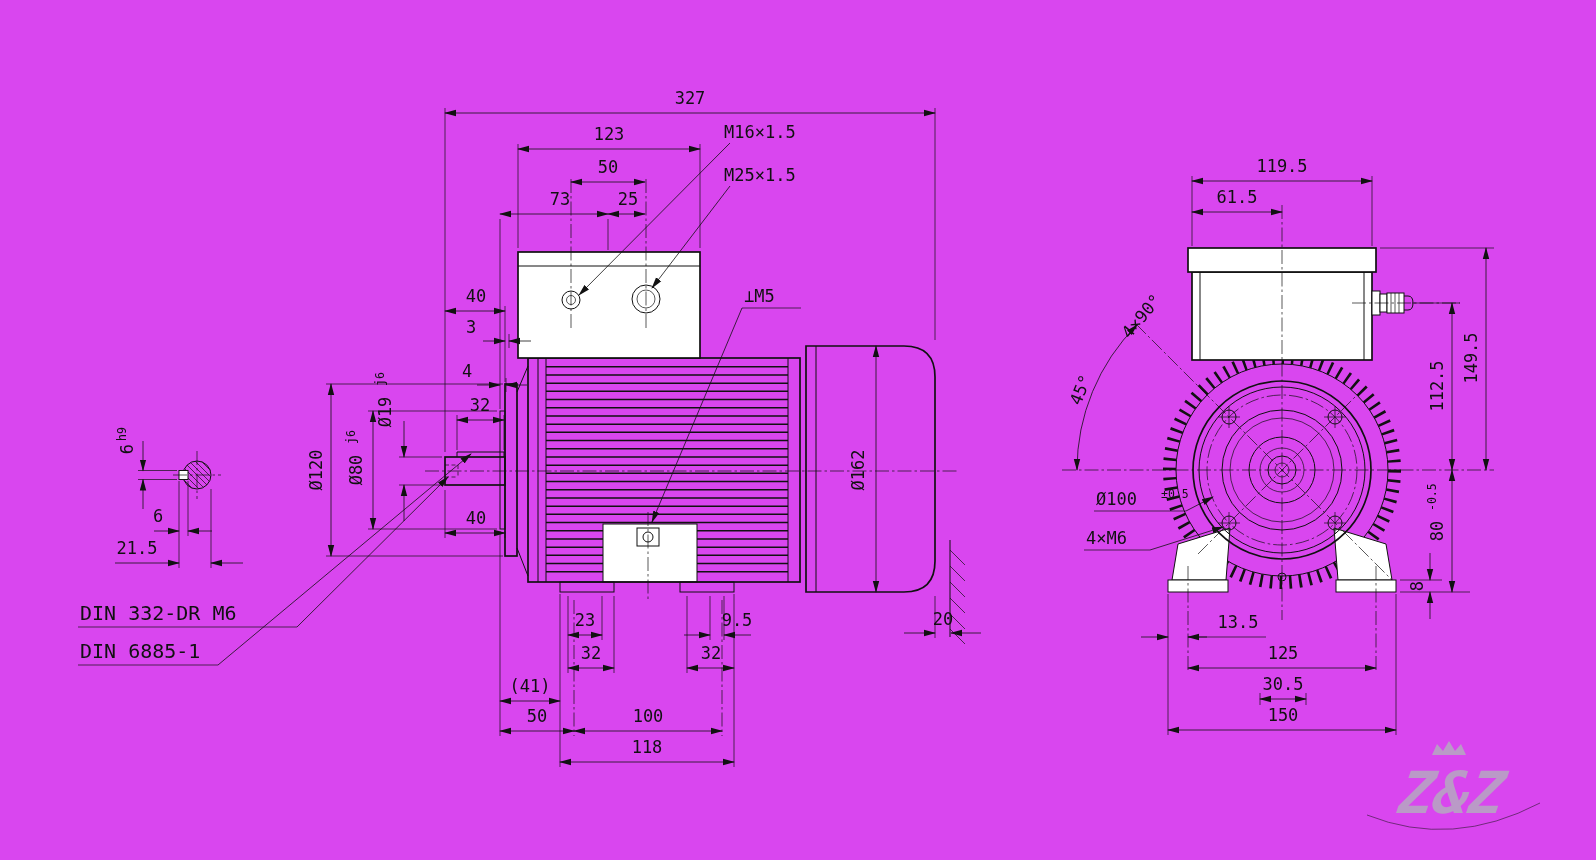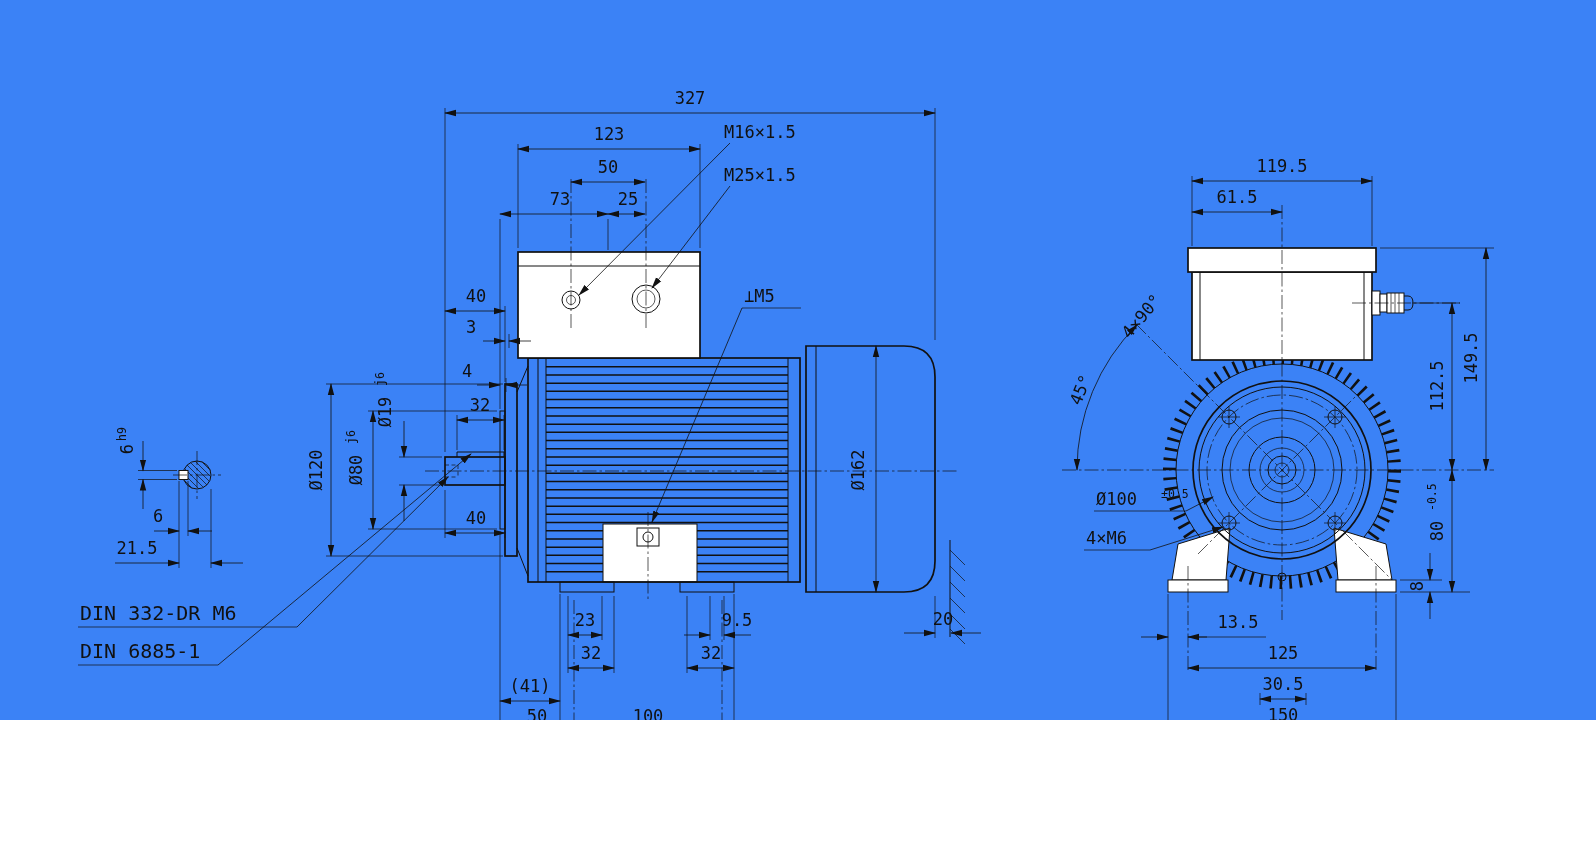--- a/index.html
+++ b/index.html
@@ -1,16 +1,16 @@
 <!DOCTYPE html>
 <html><head>
 <meta charset="utf-8">
 <style>
   html,body{margin:0;padding:0;background:#fff;}
-  #stage{position:relative;width:1596px;height:720px;background:#3b82f6;overflow:hidden;}
+  #stage{position:relative;width:1596px;height:860px;background:#d946ef;overflow:hidden;}
   svg{display:block;}
   text{font-family:"DejaVu Sans Mono","Liberation Mono",monospace;font-size:17px;fill:#111;}
   .tc{text-anchor:middle;}
   .big{font-size:20px;}
   .sup{font-size:11.5px;}
   .obj{stroke:#111;stroke-width:1.7;fill:none;}
   .obj2{stroke:#111;stroke-width:1;fill:none;}
   .thin{stroke:#111;stroke-width:.7;fill:none;}
   .dim{stroke:#111;stroke-width:.8;fill:none;}
   .cl{stroke:#111;stroke-width:.7;fill:none;stroke-dasharray:14 3 2.5 3;}

